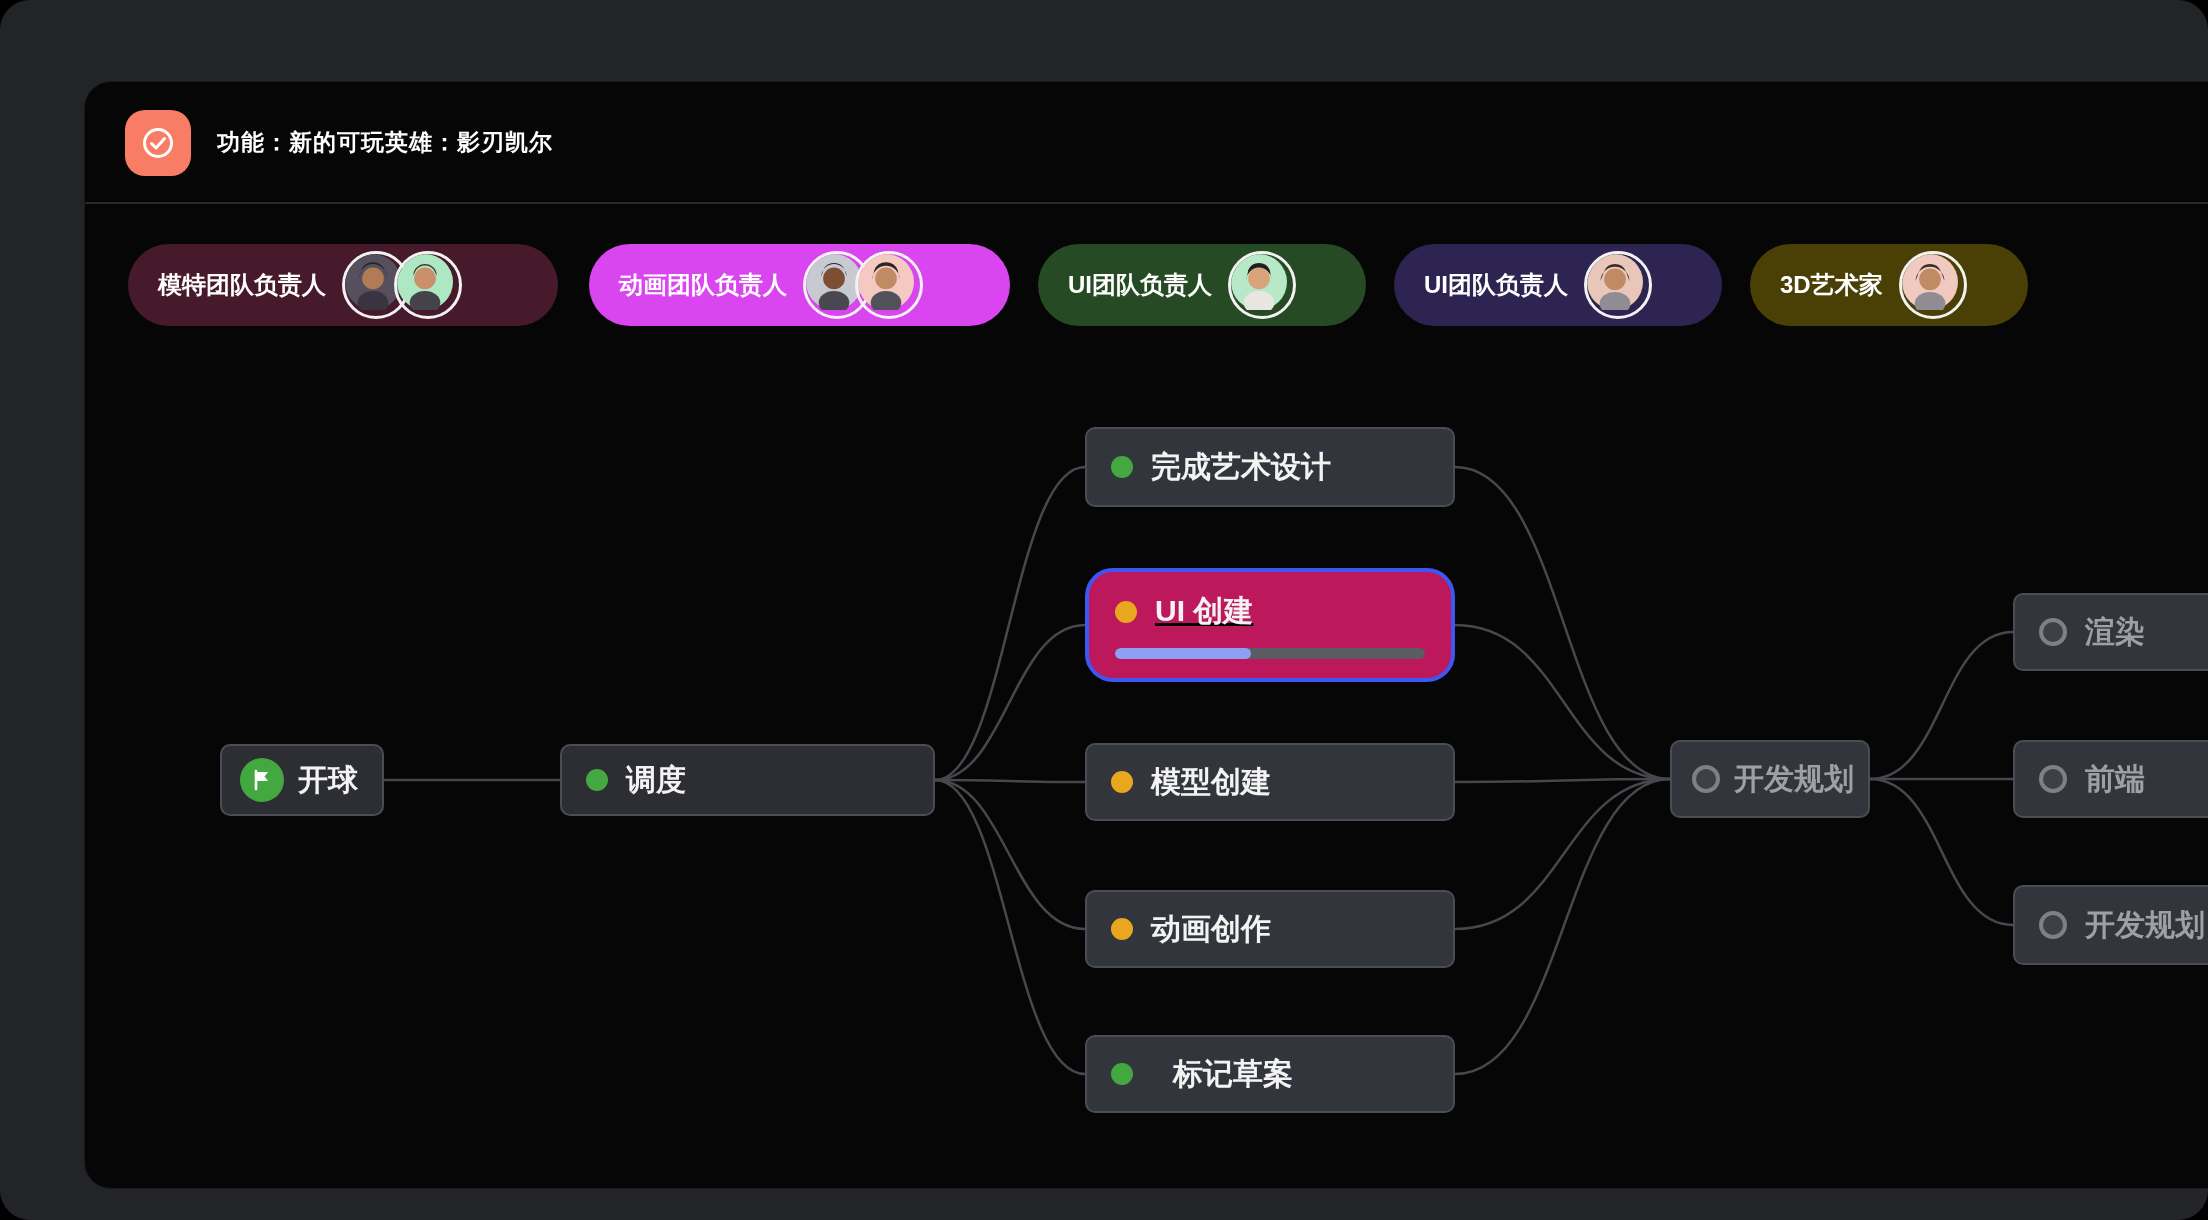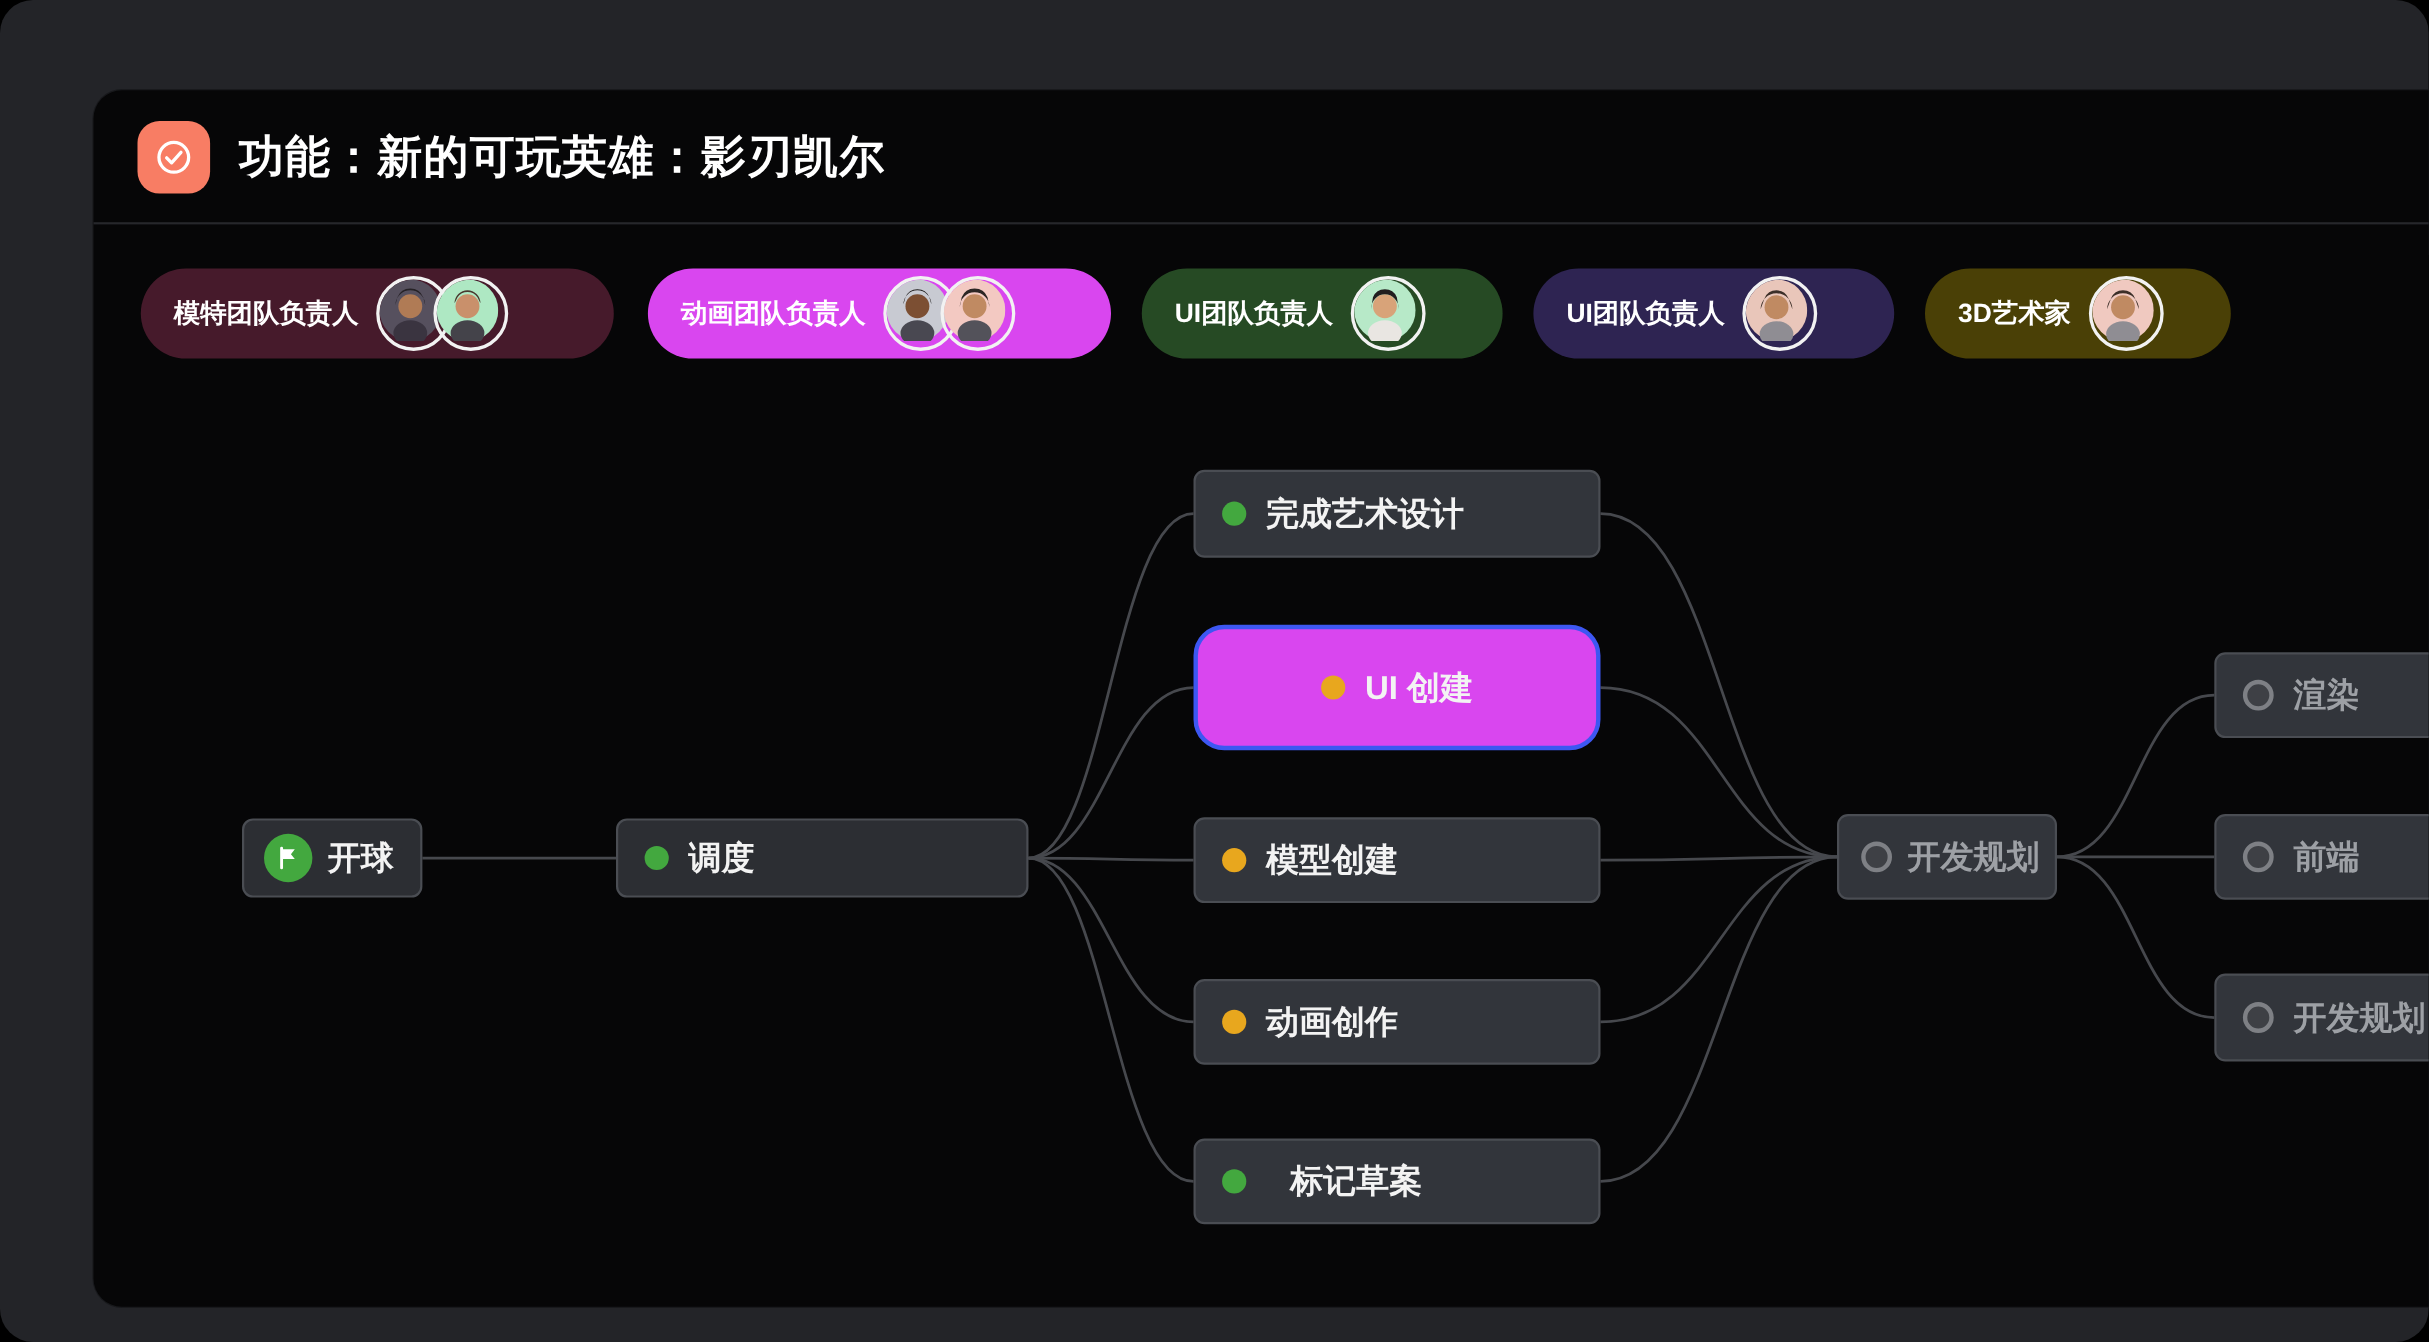--- a/index.html
+++ b/index.html
@@ -6,21 +6,21 @@
   body{width:2208px;height:1220px;position:relative;overflow:hidden;
        font-family:"Liberation Sans","DejaVu Sans",sans-serif;}
   .window{position:absolute;inset:0;background:#232428;border-radius:30px;overflow:hidden;}
   .panel{position:absolute;left:85px;top:82px;right:-40px;height:1106px;
          background:#060607;border-radius:26px;box-shadow:0 0 0 1px #18191c;}
   
   .header{position:absolute;left:0;top:0;right:0;height:120px;}
   .task-icon{position:absolute;left:40px;top:28px;width:66px;height:66px;border-radius:20px;
              display:flex;align-items:center;justify-content:center;}
   .page-title{position:absolute;left:132px;top:0;height:120px;display:flex;align-items:center;
-              color:#fff;font-size:41px;font-weight:bold;letter-spacing:1px;}
+              color:#fff;font-size:23px;font-weight:bold;letter-spacing:1px;}
   .divider{position:absolute;left:0;right:0;top:120px;height:2px;background:#26272b;}
   
   .pill{position:absolute;top:162px;height:82px;border-radius:41px;display:flex;
         align-items:center;padding:0 12px 0 30px;box-sizing:border-box;}
   .pill-label{color:#fff;font-size:24px;font-weight:bold;margin-right:16px;white-space:nowrap;}
   .avatars{display:flex;align-items:center;}
   .avatar{width:62px;height:62px;border-radius:50%;border:3px solid #f2f2f2;overflow:hidden;flex:none;}
   .avatar + .avatar{margin-left:-16px;}
   
   .graph{position:absolute;inset:0;}
@@ -28,23 +28,23 @@
   .node{position:absolute;display:flex;align-items:center;gap:18px;padding:0 24px;
         background:#32353b;border:2px solid #4a4d53;border-radius:10px;
         box-sizing:border-box;color:#f3f3f3;font-size:30px;font-weight:bold;white-space:nowrap;}
   .node.dark{background:#2c2e33;}
   .node.pending{color:#9da0a5;}
   .dot{width:22px;height:22px;border-radius:50%;flex:none;}
   .dot-pending{width:20px;height:20px;border-radius:50%;flex:none;
                background:#3e4045;border:4px solid #7e8085;}
   .flag-circle{width:44px;height:44px;border-radius:50%;flex:none;
                display:flex;align-items:center;justify-content:center;}
-  .node-selected{position:absolute;display:flex;flex-direction:row;justify-content:center;
-                 background:#d946ef;border:4px solid #3d57f2;border-radius:28px;
-                 box-sizing:border-box;padding:0 26px;}
+  .node-selected{position:absolute;display:flex;flex-direction:column;justify-content:center;
+                 background:#be185d;border:4px solid #3d57f2;border-radius:28px;
+                 box-sizing:border-box;padding:0 26px;text-decoration:underline;}
   .sel-row{display:flex;align-items:center;gap:18px;color:#f3f3f3;font-size:30px;font-weight:bold;}
   .progress-track{margin-top:16px;height:11px;border-radius:6px;background:#5a5c61;overflow:hidden;}
   .progress-fill{height:100%;border-radius:6px;}
 </style>
 </head>
 <body>
 
 <div class="window">
   <div class="panel">
 

